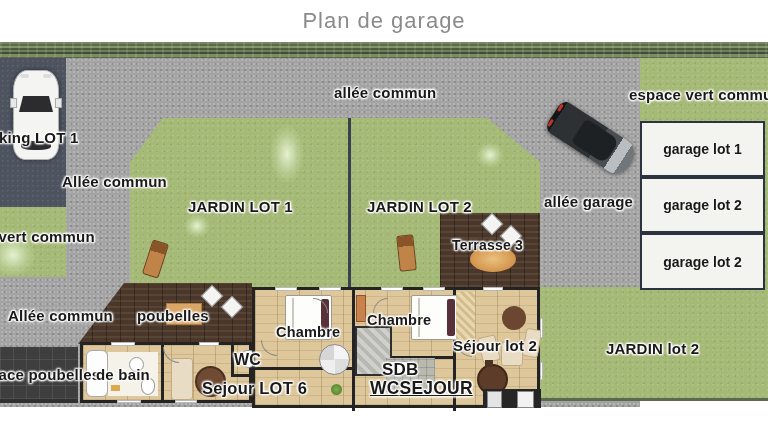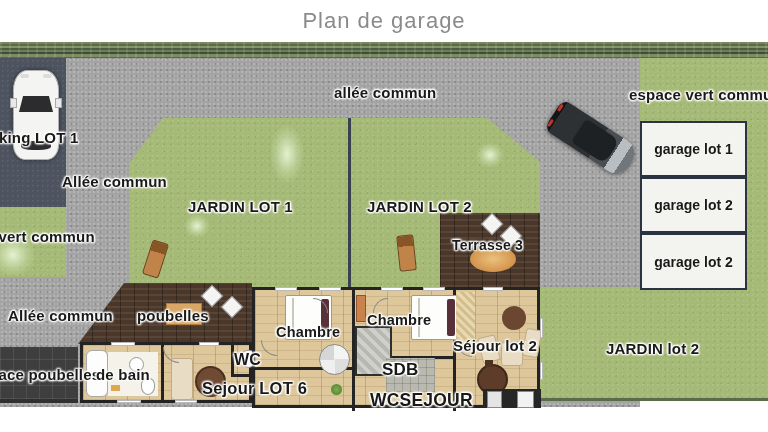--- a/index.html
+++ b/index.html
@@ -51,21 +51,21 @@
   .house{border:3px solid #232323;box-sizing:border-box;}
   .wall{position:absolute;background:#232323;}
   .win{position:absolute;background:#fff;box-shadow:inset 0 0 0 1px #b9b9b9;}
   .arc{position:absolute;border-left:1.4px solid #8a8a8a;border-bottom:1.4px solid #8a8a8a;
        border-radius:0 0 0 100%;}
   .bed{position:absolute;background:#fdfdfb;border:1px solid #9b9b92;border-radius:2px;}
   .bed .pillow{position:absolute;right:2px;top:3px;bottom:3px;width:8px;background:#57303a;border-radius:2px;}
   .bed .fold{position:absolute;left:6px;top:2px;bottom:2px;width:1.5px;background:#c9c9bd;}
   .diamond{position:absolute;width:14px;height:14px;background:#f4f4f2;border:1.5px solid #7e7e7e;
            transform:rotate(45deg);}
-  .garage{position:absolute;left:640px;width:107px;background:#f3f3ef;border:2px solid #2c3340;
+  .garage{position:absolute;left:640px;width:125px;background:#f3f3ef;border:2px solid #2c3340;
           box-sizing:border-box;display:flex;align-items:center;justify-content:center;}
   .garage .lbl-g{position:static;font-weight:700;font-size:14px;color:#191919;white-space:nowrap;
           text-shadow:0 0 2px #fff;}
   .shaft{position:absolute;border:2px solid #2f2f2f;box-sizing:border-box;
     background:repeating-linear-gradient(45deg,#cfcfcb 0 4px,#b8b8b3 4px 8px);}
   .spiral{position:absolute;border-radius:50%;border:1px solid #8a8a8a;
     background:conic-gradient(#f4f4f4 0 25%,#dedede 25% 50%,#efefef 50% 75%,#d6d6d6 75%);}
   .sdbtiles{position:absolute;background-color:#b9b9b0;
     background-image:repeating-linear-gradient(0deg,rgba(80,80,70,.25) 0 1px,transparent 1px 8px),
                      repeating-linear-gradient(90deg,rgba(80,80,70,.25) 0 1px,transparent 1px 8px);}
@@ -209,27 +209,28 @@
     <div class="arc" style="left:58px;top:8px;width:14px;height:14px;transform:rotate(180deg);"></div>
   </div>
 
   <div class="lbl" style="left:334px;top:84px;">allée commun</div>
   <div class="lbl" style="left:629px;top:86px;">espace vert commun</div>
   <div class="lbl" style="left:-25px;top:129px;">parking LOT 1</div>
   <div class="lbl" style="left:62px;top:173px;">Allée commun</div>
   <div class="lbl" style="left:-58px;top:228px;">espace vert commun</div>
   <div class="lbl" style="left:188px;top:198px;">JARDIN LOT 1</div>
   <div class="lbl" style="left:367px;top:198px;">JARDIN LOT 2</div>
+  <div class="lbl" style="left:544px;top:193px;">allée garage</div>
   <div class="lbl" style="left:452px;top:237px;font-size:14px;">Terrasse 3</div>
   <div class="lbl" style="left:8px;top:307px;">Allée commun</div>
   <div class="lbl" style="left:137px;top:307px;">poubelles</div>
   <div class="lbl" style="left:276px;top:324px;font-size:14.5px;">Chambre</div>
   <div class="lbl" style="left:367px;top:312px;font-size:14.5px;">Chambre</div>
   <div class="lbl" style="left:453px;top:337px;">Séjour lot 2</div>
   <div class="lbl" style="left:606px;top:340px;">JARDIN lot 2</div>
   <div class="lbl" style="left:-28px;top:366px;">espace poubelles</div>
   <div class="lbl" style="left:96px;top:366px;">de bain</div>
   <div class="lbl" style="left:234px;top:351px;font-size:16px;">WC</div>
   <div class="lbl" style="left:202px;top:379px;font-size:16.5px;">Sejour LOT 6</div>
   <div class="lbl" style="left:382px;top:360px;font-size:17px;">SDB</div>
-  <div class="lbl" style="left:370px;top:390px;font-size:17.5px;"><span>WC</span><span>SEJOUR</span></div>
+  <div class="lbl" style="left:370px;top:378px;font-size:17.5px;text-decoration:underline;"><span>WC</span><span>SEJOUR</span></div>
 
 </div>
 
 </body></html>

